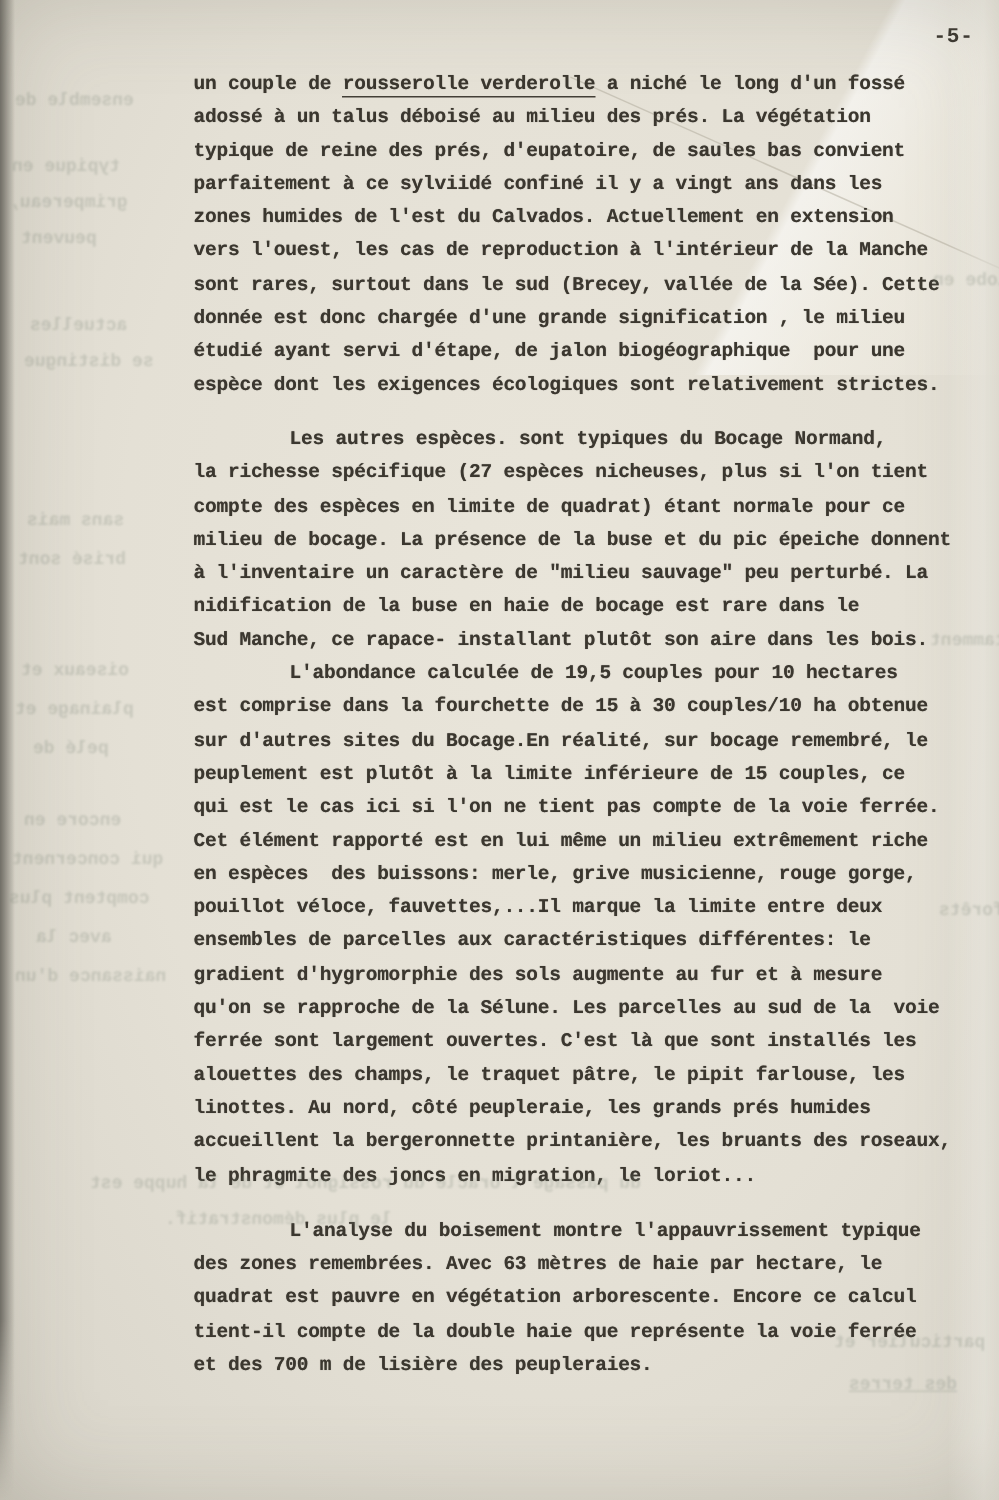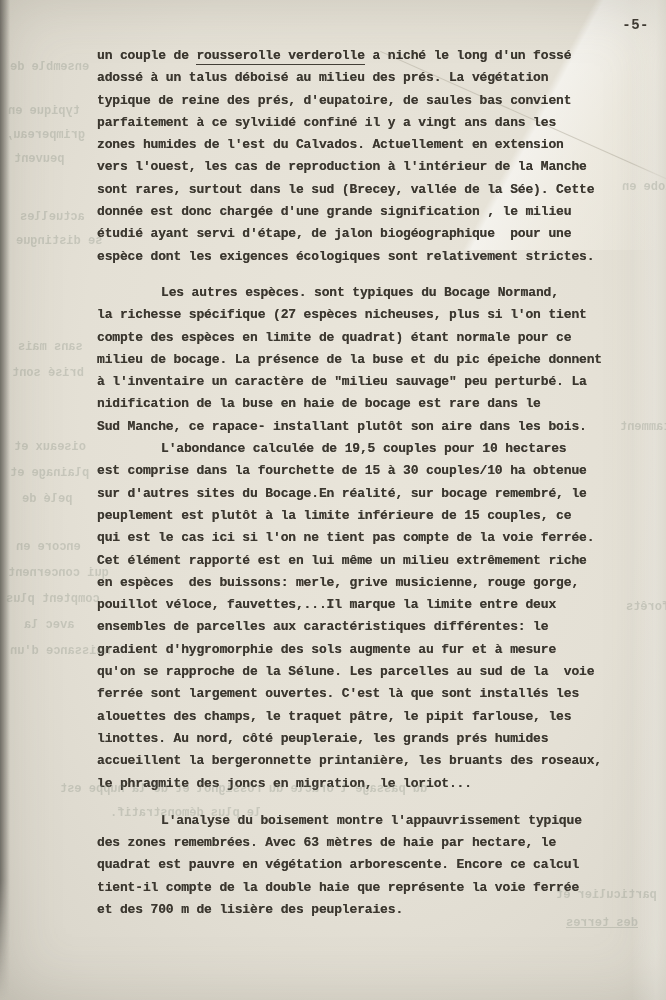--- a/index.html
+++ b/index.html
@@ -46,21 +46,21 @@
     letter-spacing:.5px;
   }
   .body-text{
     position:absolute;left:97px;top:45px;width:528px;
     font-size:13px;font-weight:700;line-height:22.3px;
     color:#3b372f;
     text-shadow:0 0 .5px rgba(46,42,36,.65);
     letter-spacing:-.15px;
     white-space:pre;
   }
-  .line{height:22.3px;}
+  .line{height:22.3px;margin-left:32px;}
   .line.indent{padding-left:64px;}
   .u{border-bottom:1.5px solid #433f37;padding-bottom:1px;}
   
   .bleed{
     position:absolute;
     font-size:12px;font-weight:700;color:#7c8679;
     opacity:.28;filter:blur(.7px);
     transform:scaleX(-1);
     white-space:pre;pointer-events:none;
   }

